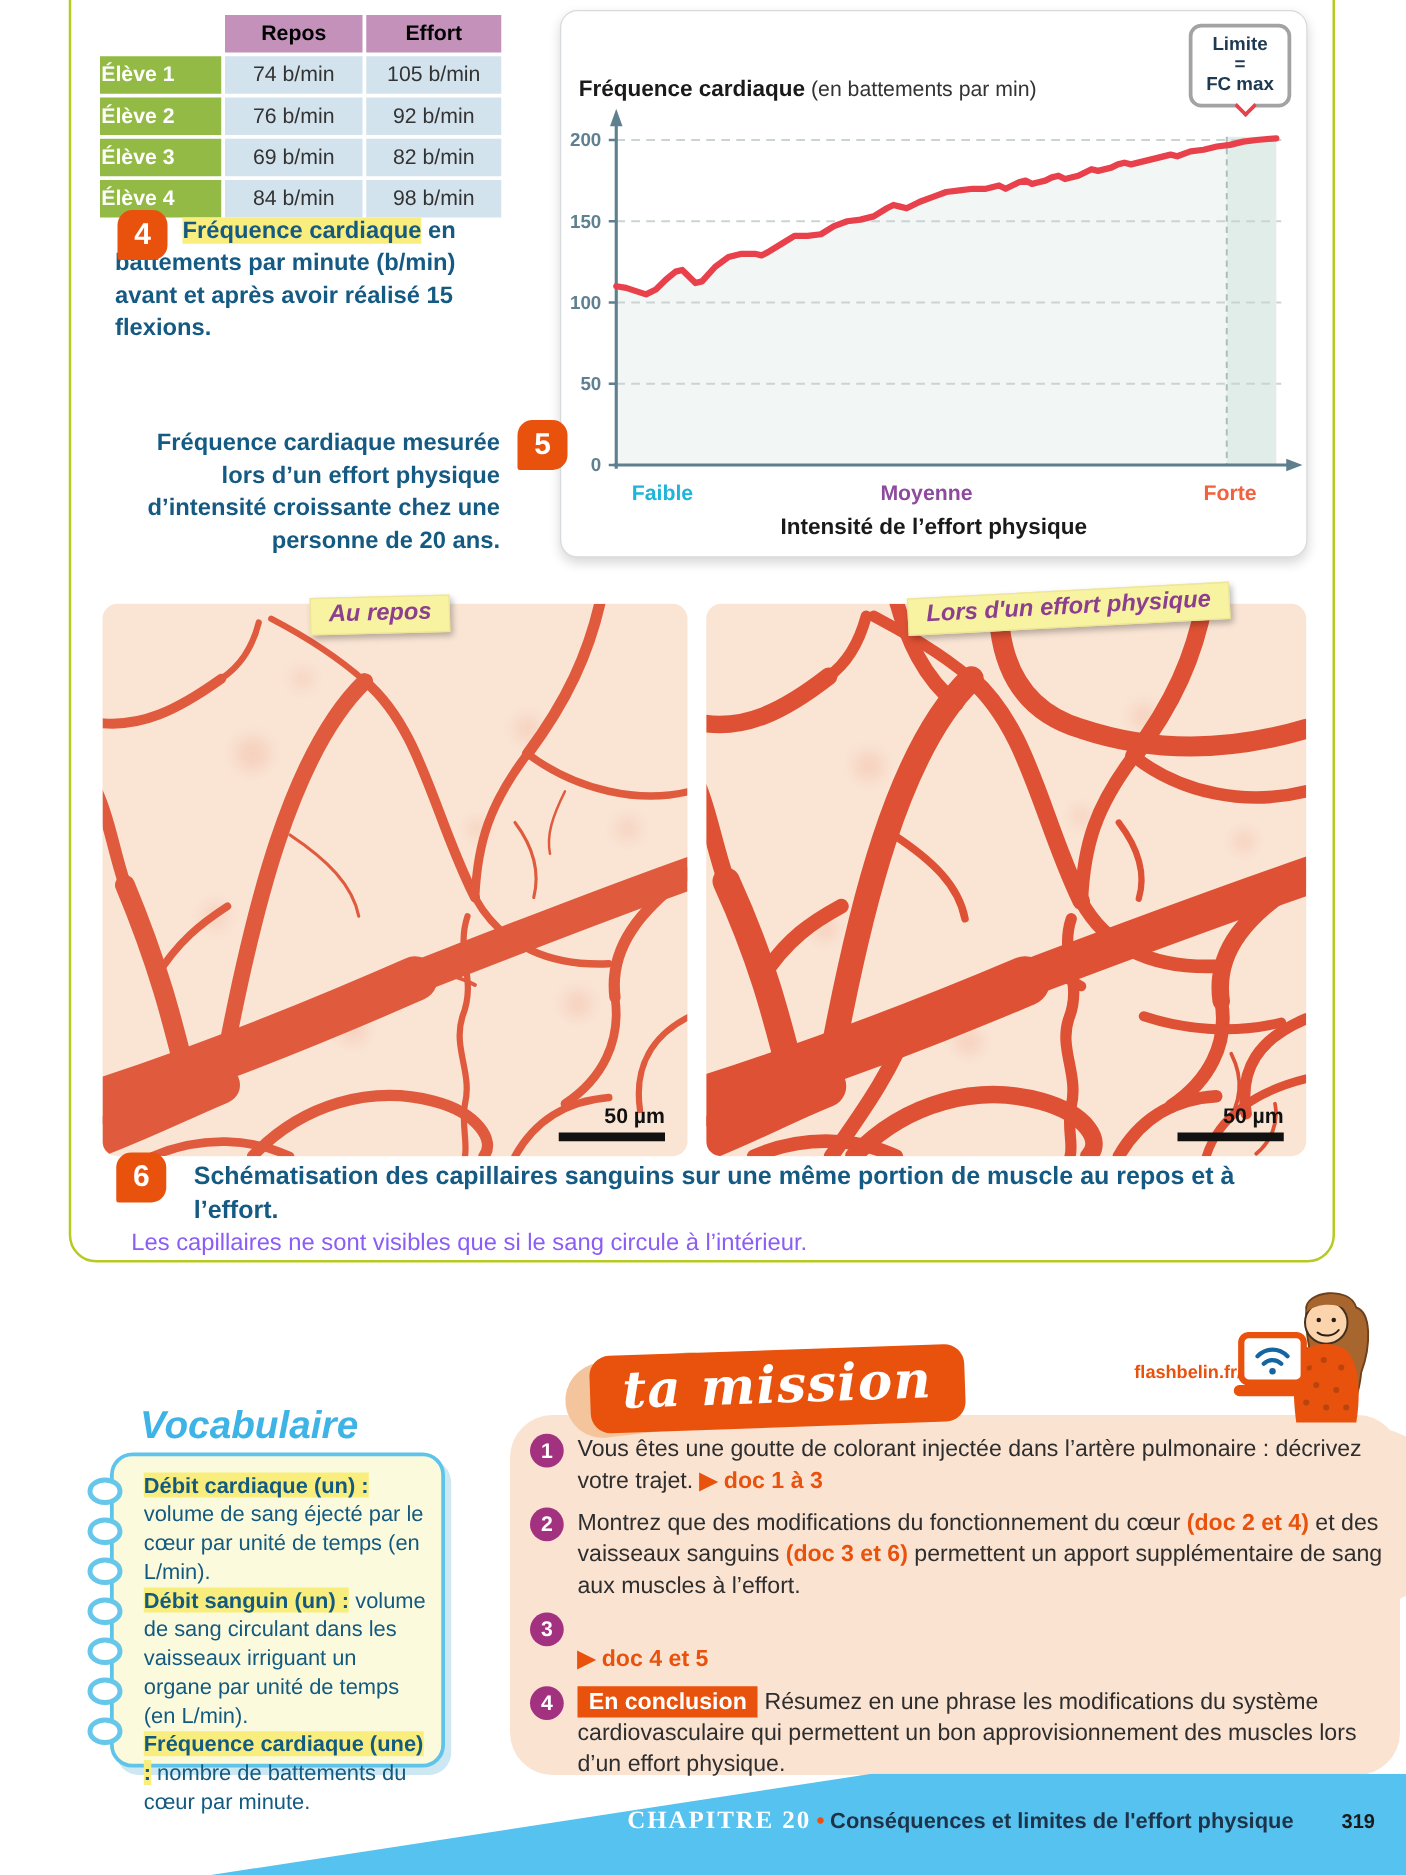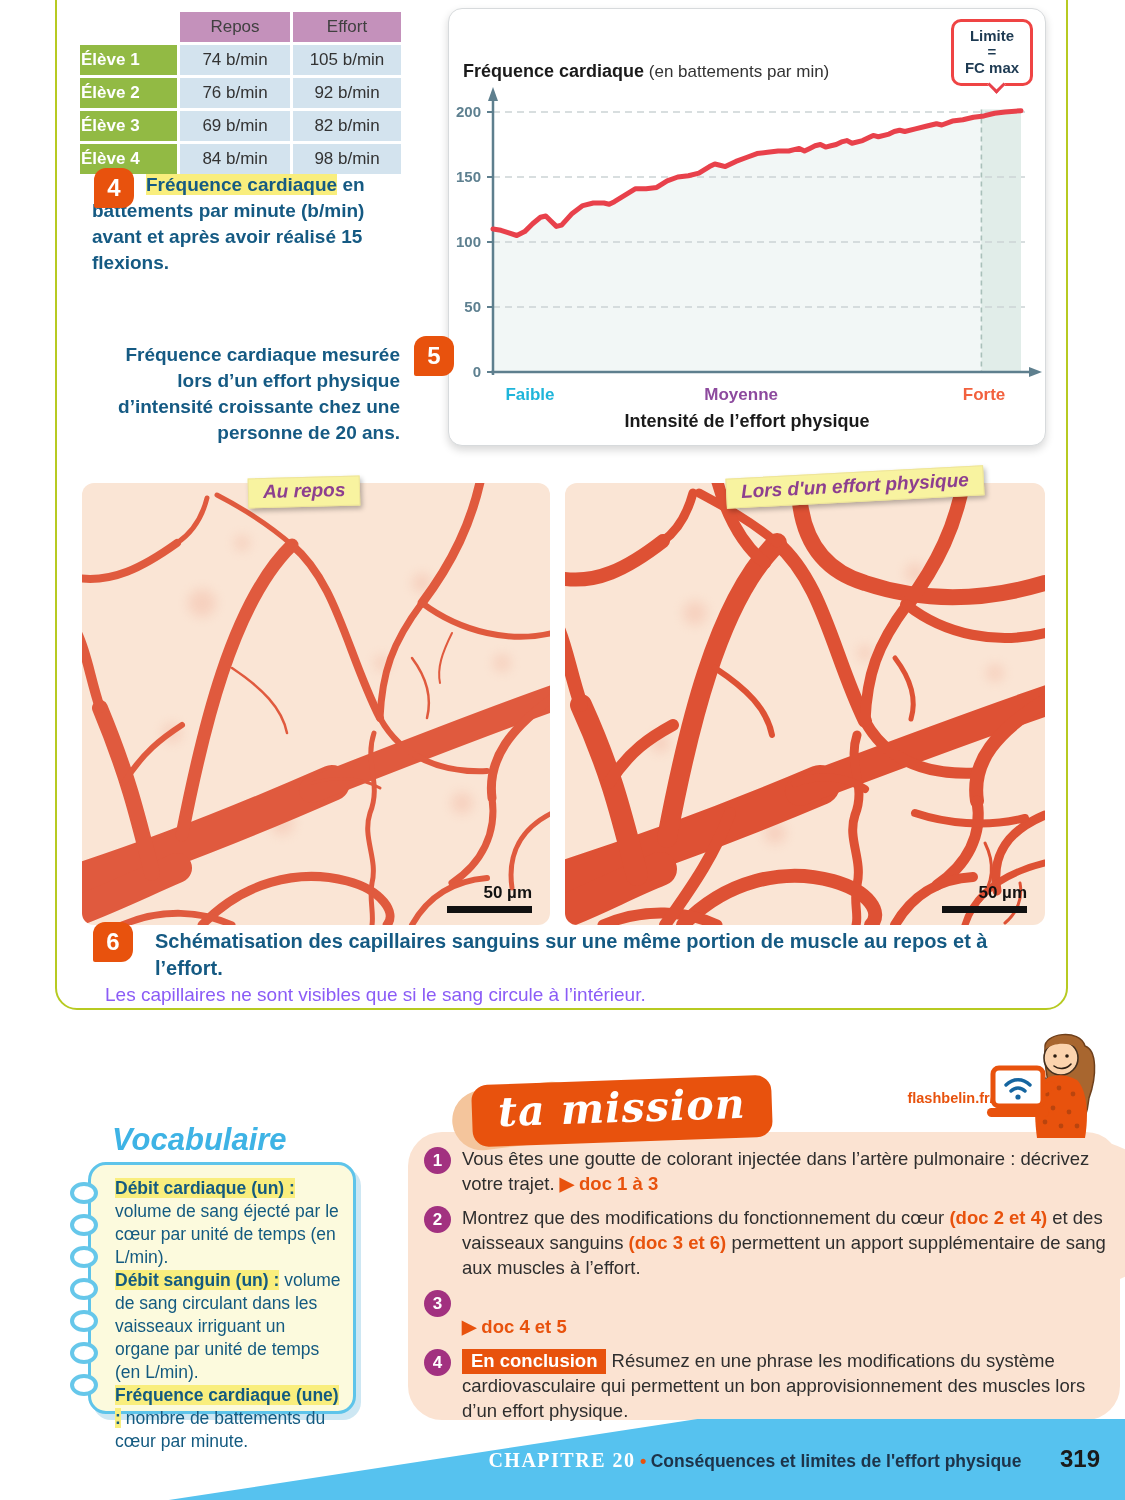--- a/index.html
+++ b/index.html
@@ -8,21 +8,21 @@
 
   
   .doc-frame { position:absolute; left:55px; top:-25px; width:1013px; height:1035px;
     border:2.5px solid #b7ca21; border-radius:22px; }
 
   
   .hr-table { position:absolute; left:80px; top:12px; display:grid;
     grid-template-columns:97px 110px 108px; grid-auto-rows:30px; gap:3px; font-size:17px; }
   .hr-table .cell { display:flex; align-items:center; justify-content:center; }
   .cell.blank { background:transparent; }
-  .cell.colhead { background:#c491bb; color:#404040; font-weight:normal; }
+  .cell.colhead { background:#c491bb; color:#000000; font-weight:bold; }
   .cell.rowhead { background:#92ba44; color:#fff; font-weight:bold; justify-content:flex-start; padding-left:1px; }
   .cell.val { background:#d3e3ee; color:#333; }
 
   .doc-badge { position:absolute; width:40px; height:40px; background:#e8520d; color:#fff;
     font-size:24px; font-weight:bold; display:flex; align-items:center; justify-content:center;
     border-radius:12px 12px 12px 2px; }
   .caption { color:#155a83; font-weight:bold; font-size:19px; line-height:26px; }
   .hl { background:#f9ee7d; }
   .doc4-wrap { position:absolute; left:92px; top:172px; width:322px; }
   .doc4-wrap .doc-badge { left:2px; top:-4px; }
@@ -33,21 +33,21 @@
 
   
   .chart-panel { position:absolute; left:448px; top:8px; width:598px; height:438px; background:#fff;
     border:1.5px solid #d7dadc; border-radius:14px; box-shadow:0 4px 9px rgba(0,0,0,.16); }
   .chart-title { position:absolute; left:14px; top:52px; font-size:18px; color:#1a1a1a; white-space:nowrap; }
   .chart-title b { font-weight:bold; }
   .chart-title span { font-weight:normal; font-size:17px; color:#333; }
   #chart-svg { position:absolute; left:0; top:0; width:598px; height:438px; font-family:"Liberation Sans",sans-serif; }
   .xlabel { position:absolute; left:0; right:0; top:402px; text-align:center; font-size:18px; font-weight:bold; color:#1a1a1a; }
   .limit-bubble { position:absolute; left:502px; top:10px; width:82px; background:#fff;
-    border:3px solid #ef4444; border-radius:10px; padding:6px 2px 7px; text-align:center;
+    border:3px solid #a3a3a3; border-radius:10px; padding:6px 2px 7px; text-align:center;
     font-size:15px; font-weight:bold; color:#1d3a52; line-height:16px; z-index:3; }
   .limit-bubble .tail { position:absolute; left:36px; bottom:-8px; width:13px; height:13px; background:#fff;
     border-right:3px solid #e8414b; border-bottom:3px solid #e8414b; transform:rotate(45deg); }
 
   
   .micro { position:absolute; top:483px; height:442px; background:#fae5d5; border-radius:12px; overflow:hidden; }
   .micro.left { left:82px; width:468px; }
   .micro.right { left:565px; width:480px; }
   .micro svg { position:absolute; inset:0; }
   .chip { position:absolute; background:#f8f3a0; border:1px solid #eee49a; padding:2px 14px 4px;
@@ -92,21 +92,21 @@
   .m-ref { color:#e8520d; font-weight:bold; }
   .m-conclusion { background:#e8520d; color:#fff; font-weight:bold; padding:1px 9px 3px; }
 
   
   .footer-band { position:absolute; left:0; top:1410px; width:1125px; height:90px; background:#56c2ef;
     clip-path:polygon(15% 100%, 62% 10%, 100% 10%, 100% 100%); }
   .footer-text { position:absolute; left:0; top:1445px; width:1100px; text-align:right; white-space:nowrap; }
   .footer-text .chap { font-family:"Liberation Serif", serif; color:#fff; font-weight:bold; font-size:20px; letter-spacing:1.5px; }
   .footer-text .dot { color:#e8520d; font-weight:bold; font-size:18px; }
   .footer-text .chap-title { color:#1d3349; font-weight:bold; font-size:17.5px; }
-  .footer-text .pagenum { color:#1a1a1a; font-weight:bold; font-size:24px; margin-left:34px; }
+  .footer-text .pagenum { color:#1a1a1a; font-weight:bold; font-size:16px; margin-left:34px; }
 </style>
 </head>
 <body>
 
 <div class="page">
 
   <div class="doc-frame"></div>
 
   <div class="hr-table">
     <div class="cell blank"></div>

